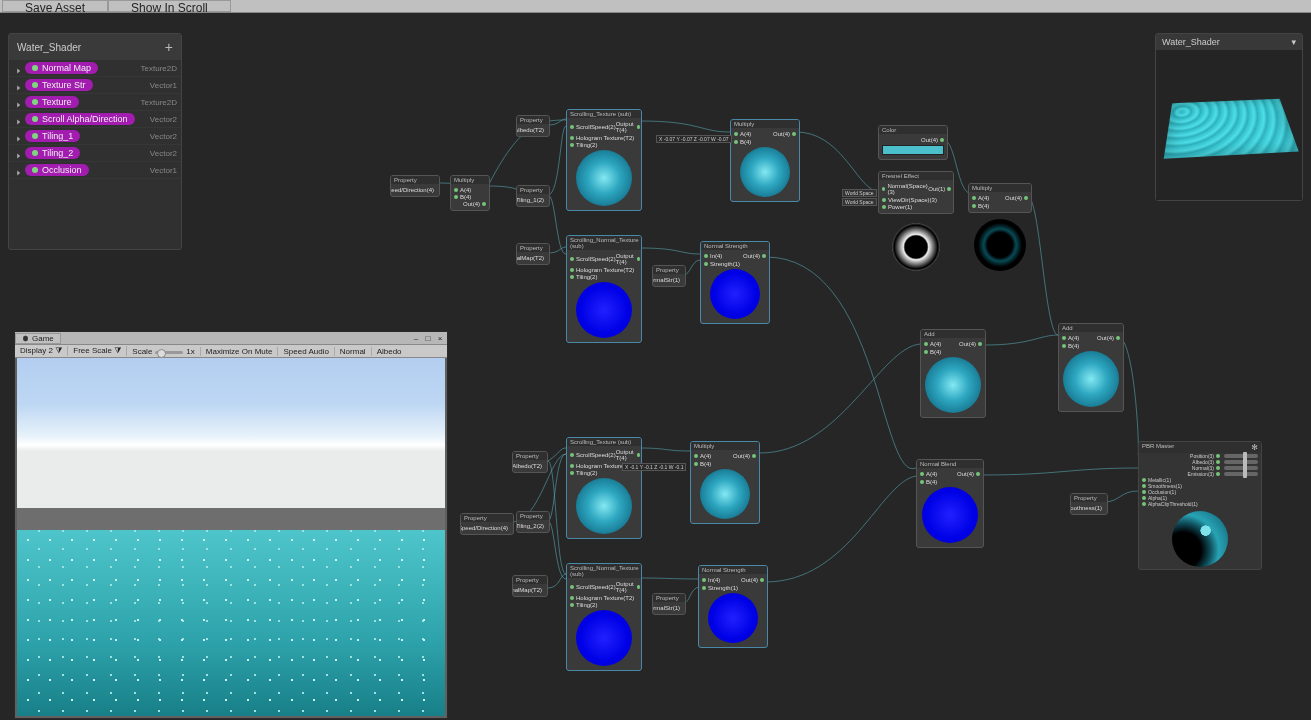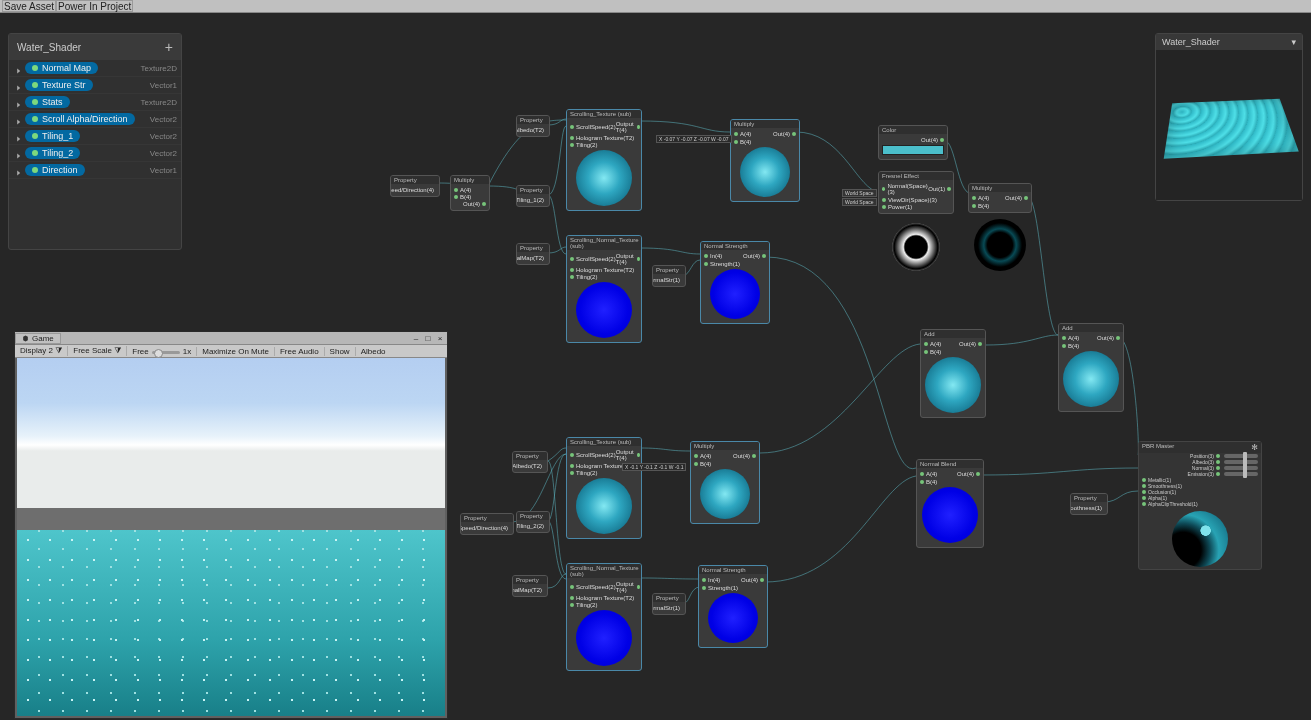--- a/index.html
+++ b/index.html
@@ -1,28 +1,28 @@
 <!DOCTYPE html>
 <html><head>
 <meta charset="utf-8">
 <style>
   html,body{margin:0;padding:0;width:1311px;height:720px;background:#181818;font-family:Arial,Helvetica,sans-serif;color:#ccc;font-size:10px;overflow:hidden;}
   .toolbar{background:#c0c0c0;border-bottom:1px solid #888;padding:0 2px;height:12px;display:flex;}
-  .toolbar .btn{background:#c0c0c0;border:1px solid #999;color:#222;font-size:10px;padding:0px 1px;margin-right:0;cursor:pointer;}
+  .toolbar .btn{background:#c0c0c0;border:1px solid #999;color:#222;font-size:12px;padding:0px 22px;margin-right:0;cursor:pointer;}
   .workspace{position:relative;width:100%;height:calc(100% - 12px);background:#262626;}
 
   
   .blackboard{position:absolute;left:8px;top:20px;width:172px;background:#303030;border:1px solid #444;border-radius:3px;}
   .bb-header{background:#3a3a3a;padding:5px 8px;display:flex;justify-content:space-between;align-items:center;}
   .bb-title{color:#ccc;font-size:10px;}
   .bb-add{color:#bbb;font-size:14px;cursor:pointer;}
   .bb-row{display:flex;align-items:center;padding:2px 4px;border-bottom:1px solid rgba(255,255,255,0.03);}
   .arrow-icon{width:6px;height:6px;margin:0 3px;color:#aaa;display:inline-block;}
   .arrow-icon svg{width:6px;height:6px;fill:#aaa;}
-  .chip{background:#0369a1;border-radius:8px;padding:1px 7px;display:flex;align-items:center;}
+  .chip{background:#a21caf;border-radius:8px;padding:1px 7px;display:flex;align-items:center;}
   .chip .dot{width:6px;height:6px;border-radius:50%;background:#7dd87d;margin-right:4px;}
   .chip .lbl{color:#eee;font-size:9px;white-space:nowrap;}
   .prop-type{margin-left:auto;color:#888;font-size:8px;}
 
   
   .preview{position:absolute;right:8px;top:20px;width:146px;background:#2e2e2e;border:1px solid #444;border-radius:3px;}
   .preview-header{display:flex;justify-content:space-between;align-items:center;background:#383838;padding:3px 6px;font-size:9px;}
   .preview-body{height:150px;display:flex;align-items:center;justify-content:center;background:#242424;}
   .water-plane{width:120px;height:80px;background:repeating-radial-gradient(circle at 10% 20%,#2fb9c7,#4fe0e8 6px,#2aaab6 10px);transform:perspective(260px) rotateX(48deg) rotateZ(-4deg);box-shadow:inset 0 0 18px rgba(0,0,0,0.35);}
 
@@ -70,21 +70,21 @@
 
   .master-prev{width:56px;height:56px;border-radius:50%;margin:4px auto 2px;background:
      radial-gradient(circle at 60% 35%,#7fe3ec 10%,transparent 11%),
      radial-gradient(circle at 20% 70%,#000 30%,#0e4a57 45%,#28a3b4 60%,#1a7d91 80%);}
 </style>
 </head>
 <body>
 
 <div class="toolbar">
   <button class="btn">Save Asset</button>
-  <button class="btn">Power In Project</button>
+  <button class="btn">Show In Scroll</button>
 </div>
 
 <div class="workspace">
 
   <svg class="edges" width="1311" height="708">
     <path d="M438,170 C470,170 470,175 450,175"></path>
     <path d="M488,173 C520,110 540,107 566,107"></path>
     <path d="M488,173 C520,173 520,179 520,179"></path>
     <path d="M548,112 C560,112 560,106 566,106"></path>
     <path d="M548,182 C560,182 560,113 566,113"></path>
@@ -140,21 +140,21 @@
             <span class="lbl">Texture Str</span>
           </span>
         <span class="prop-type">Vector1</span>
       </div>
       <div class="bb-row">
         <span class="arrow-icon"><svg viewBox="0 0 10 10">
               <path d="M2 1l5 4-5 4z"></path>
             </svg></span>
         <span class="chip">
             <span class="dot"></span>
-            <span class="lbl">Stats</span>
+            <span class="lbl">Texture</span>
           </span>
         <span class="prop-type">Texture2D</span>
       </div>
       <div class="bb-row">
         <span class="arrow-icon"><svg viewBox="0 0 10 10">
               <path d="M2 1l5 4-5 4z"></path>
             </svg></span>
         <span class="chip">
             <span class="dot"></span>
             <span class="lbl">Scroll Alpha/Direction</span>
@@ -180,21 +180,21 @@
             <span class="lbl">Tiling_2</span>
           </span>
         <span class="prop-type">Vector2</span>
       </div>
       <div class="bb-row">
         <span class="arrow-icon"><svg viewBox="0 0 10 10">
               <path d="M2 1l5 4-5 4z"></path>
             </svg></span>
         <span class="chip">
             <span class="dot"></span>
-            <span class="lbl">Direction</span>
+            <span class="lbl">Occlusion</span>
           </span>
         <span class="prop-type">Vector1</span>
       </div>
       <div style="height:70px"></div>
     </div>
   </div>
 
   <div class="preview">
     <div class="preview-header">
       <span>Water_Shader</span>
@@ -739,24 +739,24 @@
       </div>
       <div class="gw-winctrl">
         <span>–</span>
         <span>□</span>
         <span>×</span>
       </div>
     </div>
     <div class="gw-toolbar">
       <div class="cell"><span>Display 2</span> ⧩</div>
       <div class="cell"><span>Free Scale</span> ⧩</div>
-      <div class="cell"><span>Free</span><span class="slider"></span><span>1x</span></div>
+      <div class="cell"><span>Scale</span><span class="slider"></span><span>1x</span></div>
       <div class="cell">Maximize On Mute</div>
-      <div class="cell">Free Audio</div>
-      <div class="cell">Show</div>
+      <div class="cell">Speed Audio</div>
+      <div class="cell">Normal</div>
       <div class="cell last">Albedo</div>
     </div>
     <div class="gw-canvas">
       <div class="sky"></div>
       <div class="ground"></div>
       <div class="sea"></div>
     </div>
   </div>
 
 </div>

